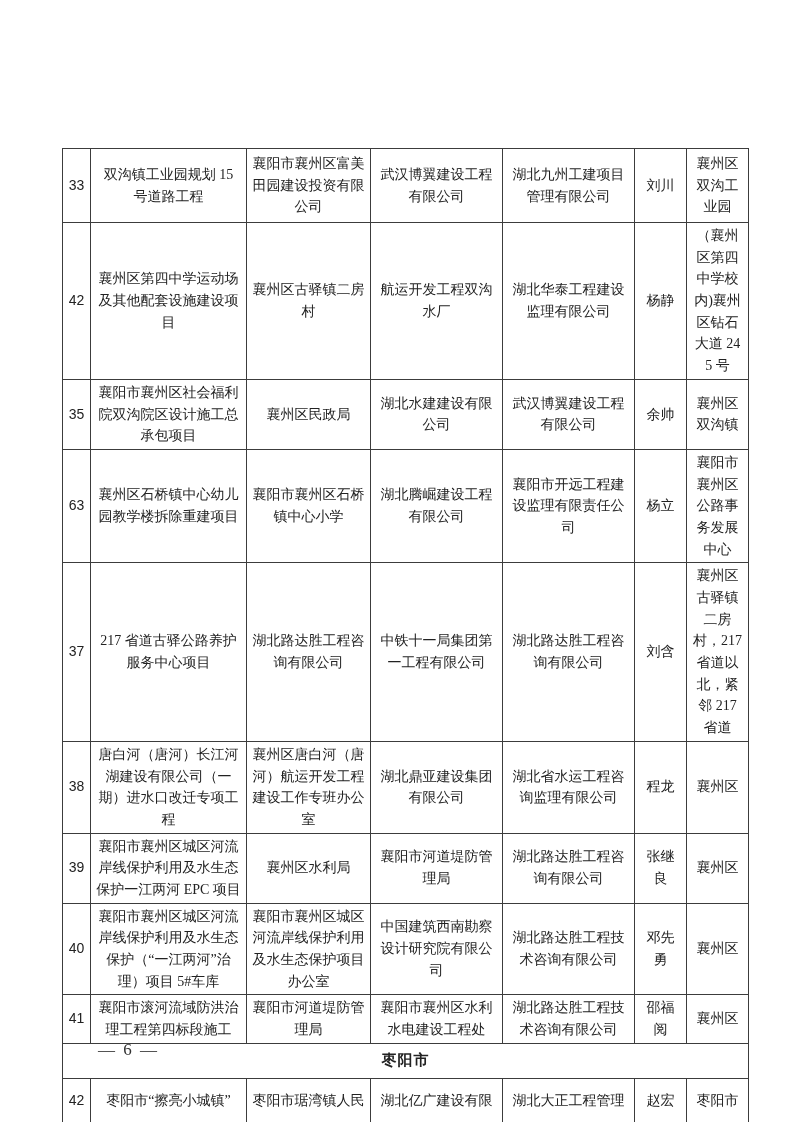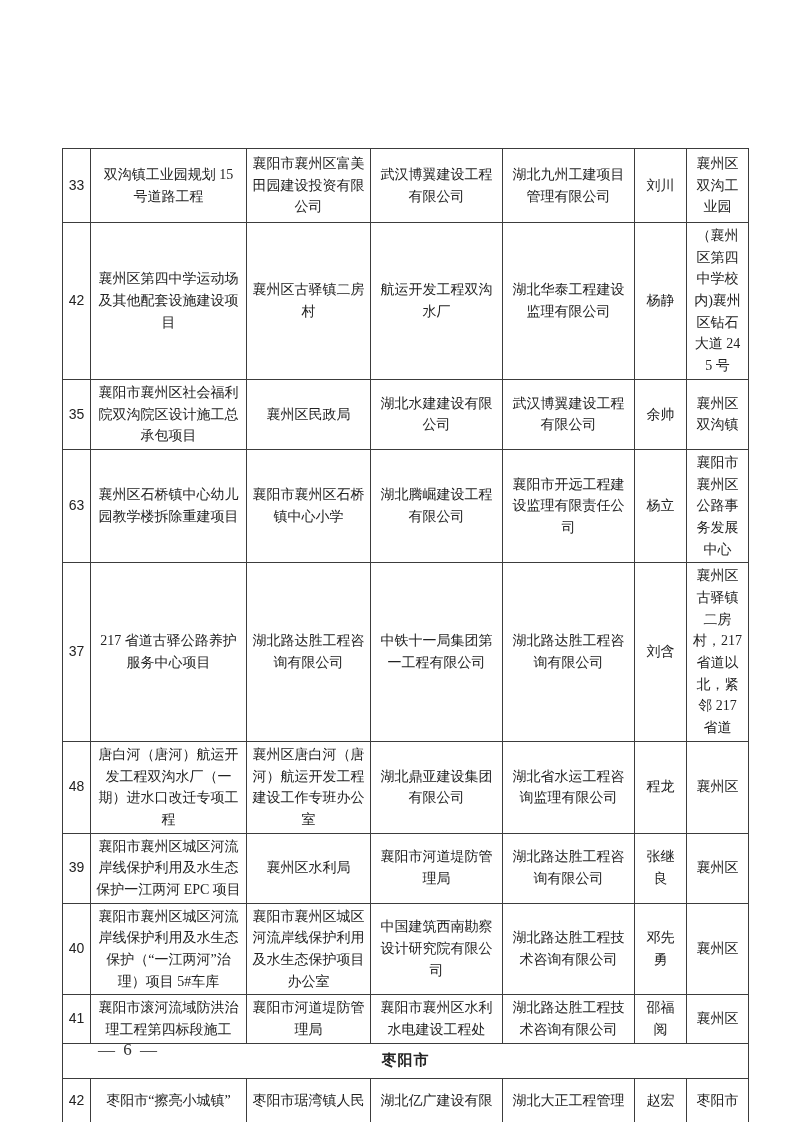--- a/index.html
+++ b/index.html
@@ -99,22 +99,22 @@
         <tr style="height: 125px;">
           <td class="cell-no">37</td>
           <td class="cell-project">217 省道古驿公路养护服务中心项目</td>
           <td class="cell-owner">湖北路达胜工程咨询有限公司</td>
           <td class="cell-contractor">中铁十一局集团第一工程有限公司</td>
           <td class="cell-supervisor">湖北路达胜工程咨询有限公司</td>
           <td class="cell-person">刘含</td>
           <td class="cell-location">襄州区古驿镇二房村，217 省道以北，紧邻 217 省道</td>
         </tr>
         <tr style="height: 90px;">
-          <td class="cell-no">48</td>
-          <td class="cell-project">唐白河（唐河）航运开发工程双沟水厂（一期）进水口改迁专项工程</td>
+          <td class="cell-no">38</td>
+          <td class="cell-project">唐白河（唐河）长江河湖建设有限公司（一期）进水口改迁专项工程</td>
           <td class="cell-owner">襄州区唐白河（唐河）航运开发工程建设工作专班办公室</td>
           <td class="cell-contractor">湖北鼎亚建设集团有限公司</td>
           <td class="cell-supervisor">湖北省水运工程咨询监理有限公司</td>
           <td class="cell-person">程龙</td>
           <td class="cell-location">襄州区</td>
         </tr>
         <tr style="height: 67px;">
           <td class="cell-no">39</td>
           <td class="cell-project">襄阳市襄州区城区河流岸线保护利用及水生态保护一江两河 EPC 项目</td>
           <td class="cell-owner">襄州区水利局</td>

